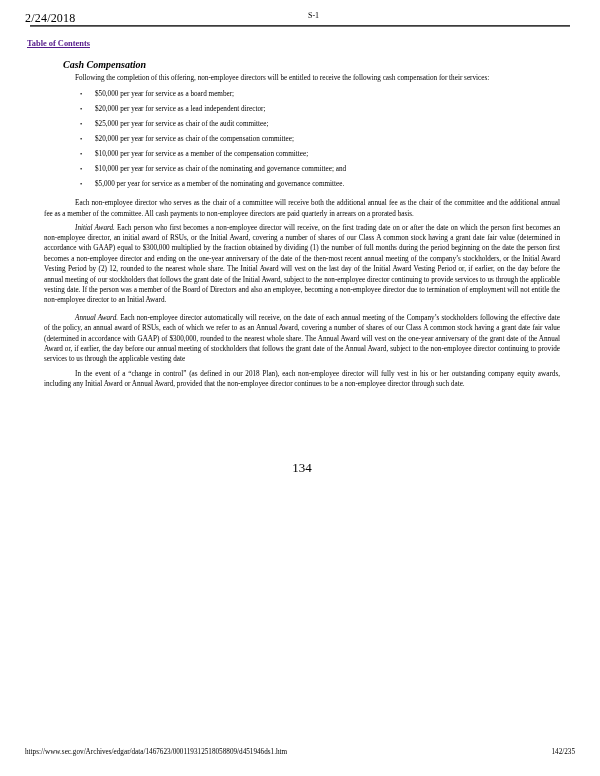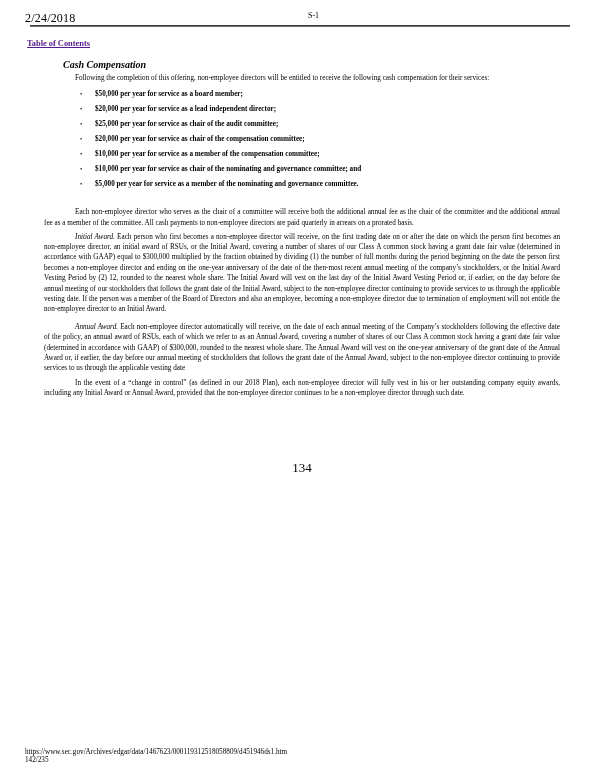--- a/index.html
+++ b/index.html
@@ -38,36 +38,35 @@
     line-height: 10.4px; text-align: left;
   }
   .para { text-indent: 31px; }
   .para.intro { margin-top: 2.5px; }
   .bullet-list { margin-top: 5.5px; }
   .bullet-row { display: flex; margin-bottom: 4.6px; text-align: left; }
   .bullet-marker {
     width: 15px; margin-left: 36px; flex: none;
     font-size: 6.5px;
   }
-  .bullet-text { flex: 1; font-weight: bold; }
-  .para.chair-note { margin-top: 18px; }
+  .bullet-text { flex: 1; }
+  .para.chair-note { margin-top: 9px; }
   .subheading.equity { margin-top: 12.5px; }
   .para.initial { margin-top: 3.5px; }
   .para.annual { margin-top: 7px; }
   .para.cic { margin-top: 4px; }
   .lead-italic { font-style: italic; }
   .page-number {
     position: absolute; top: 460px; left: 44px; width: 516px;
     text-align: center; font-size: 13px;
   }
   .footer {
     position: absolute; top: 748px; left: 25px; right: 25px;
     display: flex; justify-content: space-between;
     font-size: 7.2px;
-    flex-direction: column;
   }
 </style>
 </head>
 <body>
 
 <div class="header-date">2/24/2018</div>
 <div class="doc-title">S-1</div>
 <div class="header-rule"></div>
 
 <a class="toc-link">Table of Contents</a>

